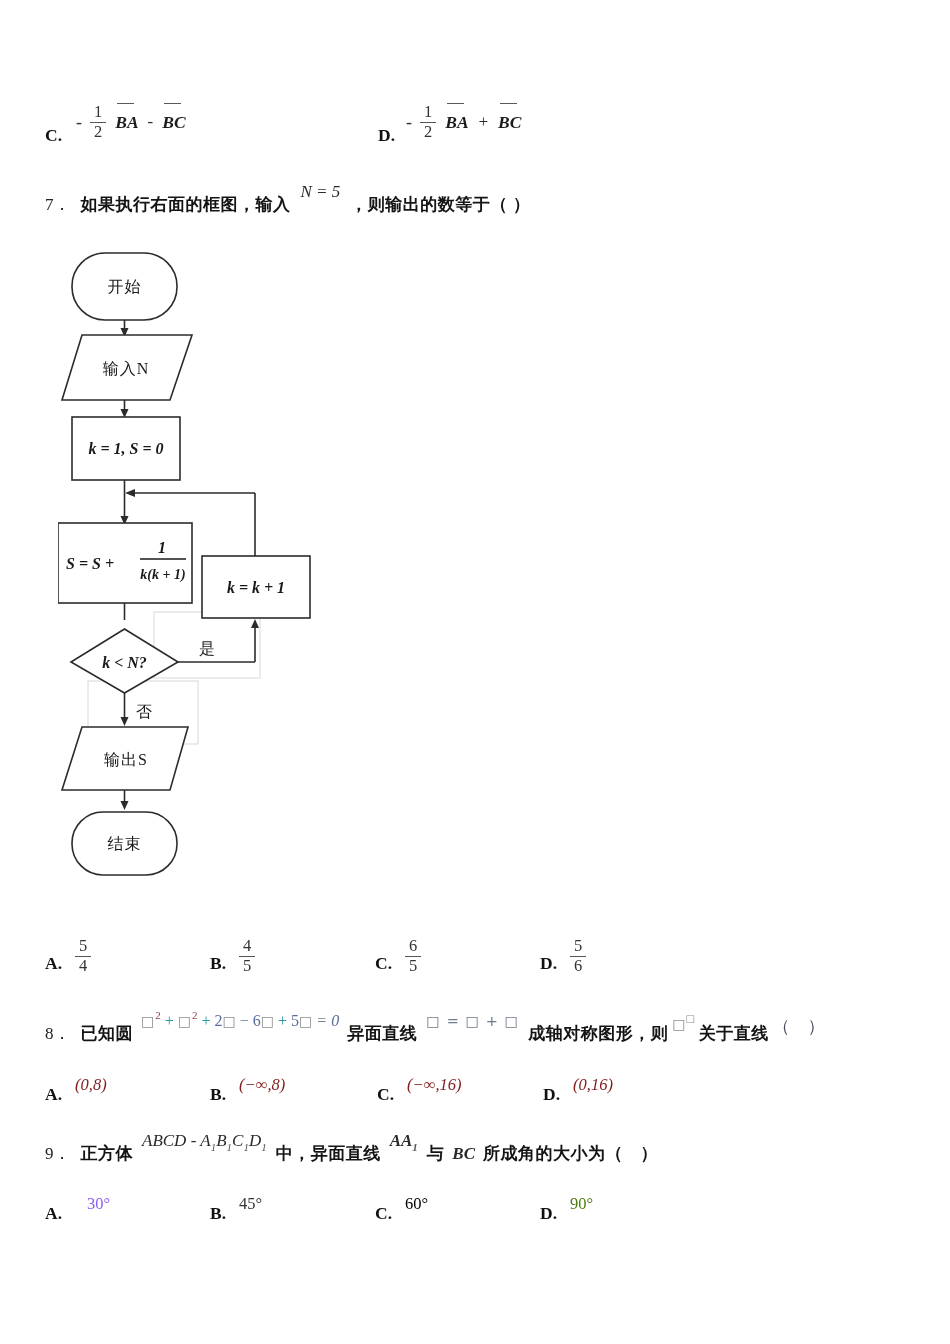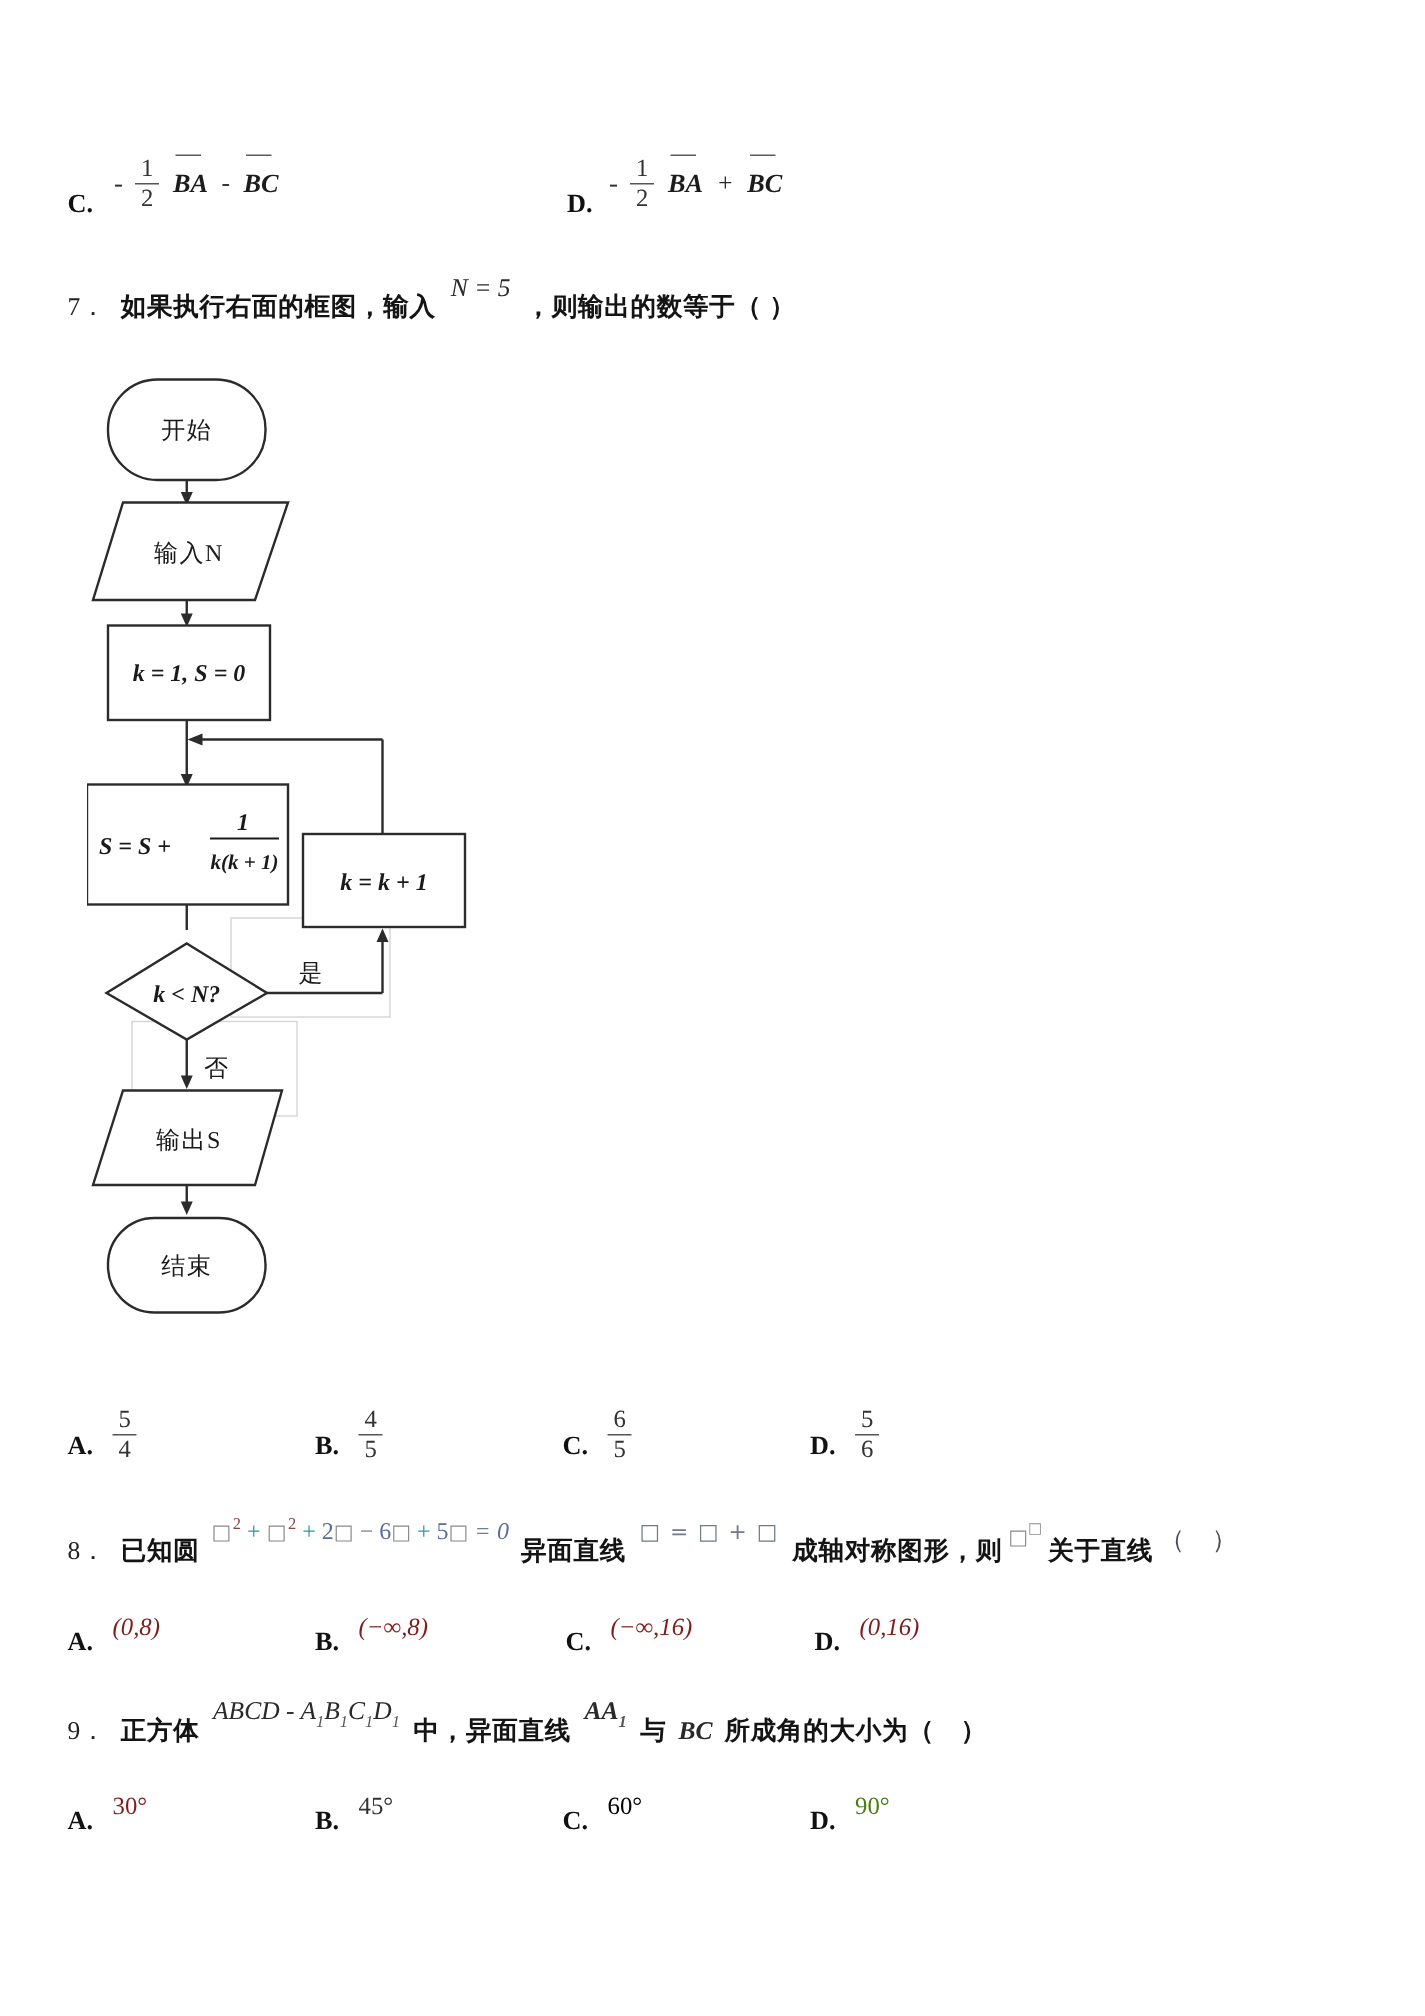--- a/index.html
+++ b/index.html
@@ -221,21 +221,21 @@
   <span class="cjk">中，异面直线</span>
   <span class="math raised" style="margin:12px 5px;font-weight:bold;"><span>AA</span><span class="msub">1</span></span>
   <span class="cjk">与</span>
   <span class="math" style="font-weight:700; margin:0 4px;">BC</span>
   <span class="cjk">所成角的大小为（　）</span>
 </div>
 
 <div>
   <div class="optrow-item" style="left:45px; top:1195px; height:30px;">
     <span class="optlabel">A.</span>
-    <span class="optval" style="font-style:normal; color:#7f1d1d;">30°</span>
+    <span class="optval" style="font-style:normal; color:#8b5cf6;margin-left:12px;">30°</span>
   </div>
   <div class="optrow-item" style="left:210px; top:1195px; height:30px;">
     <span class="optlabel">B.</span>
     <span class="optval" style="font-style:normal; color:#333;">45°</span>
   </div>
   <div class="optrow-item" style="left:375px; top:1195px; height:30px;">
     <span class="optlabel">C.</span>
     <span class="optval" style="font-style:normal; color:#000000;">60°</span>
   </div>
   <div class="optrow-item" style="left:540px; top:1195px; height:30px;">

